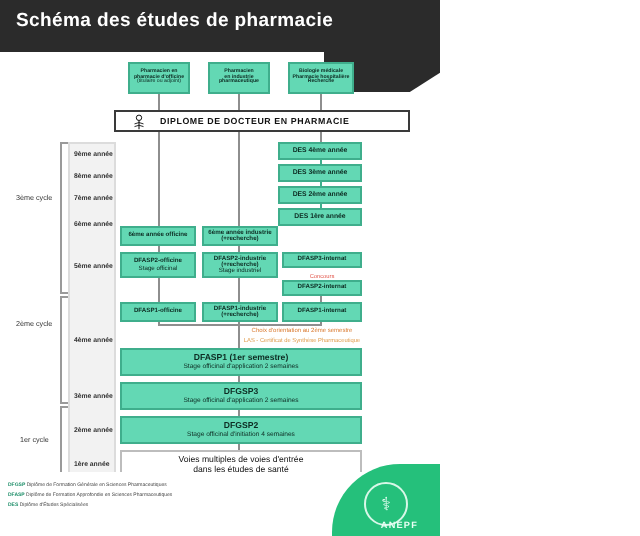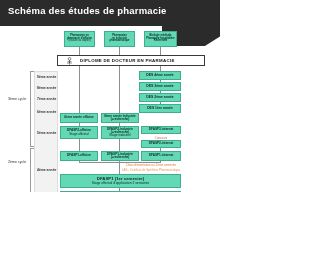--- a/index.html
+++ b/index.html
@@ -3,21 +3,21 @@
 <meta charset="utf-8">
 <style>
   html,body{margin:0;padding:0;}
   body{
     width:220px;height:268px;
     background:#ffffff;
     font-family:"Liberation Sans", sans-serif;
     overflow:hidden;
     position:relative;
   }
-  #root{position:relative;width:220px;height:192px;overflow:hidden;background:#fff;}
+  #root{position:relative;width:220px;height:268px;overflow:hidden;background:#fff;}
 
   
   .hdr{
     position:absolute;left:0;top:0;width:220px;height:26px;
     background:#2b2b2b;
   }
   .hdr-title{
     position:absolute;left:8px;top:5px;
     color:#ffffff;font-size:9.5px;font-weight:bold;letter-spacing:.2px;
     white-space:nowrap;

